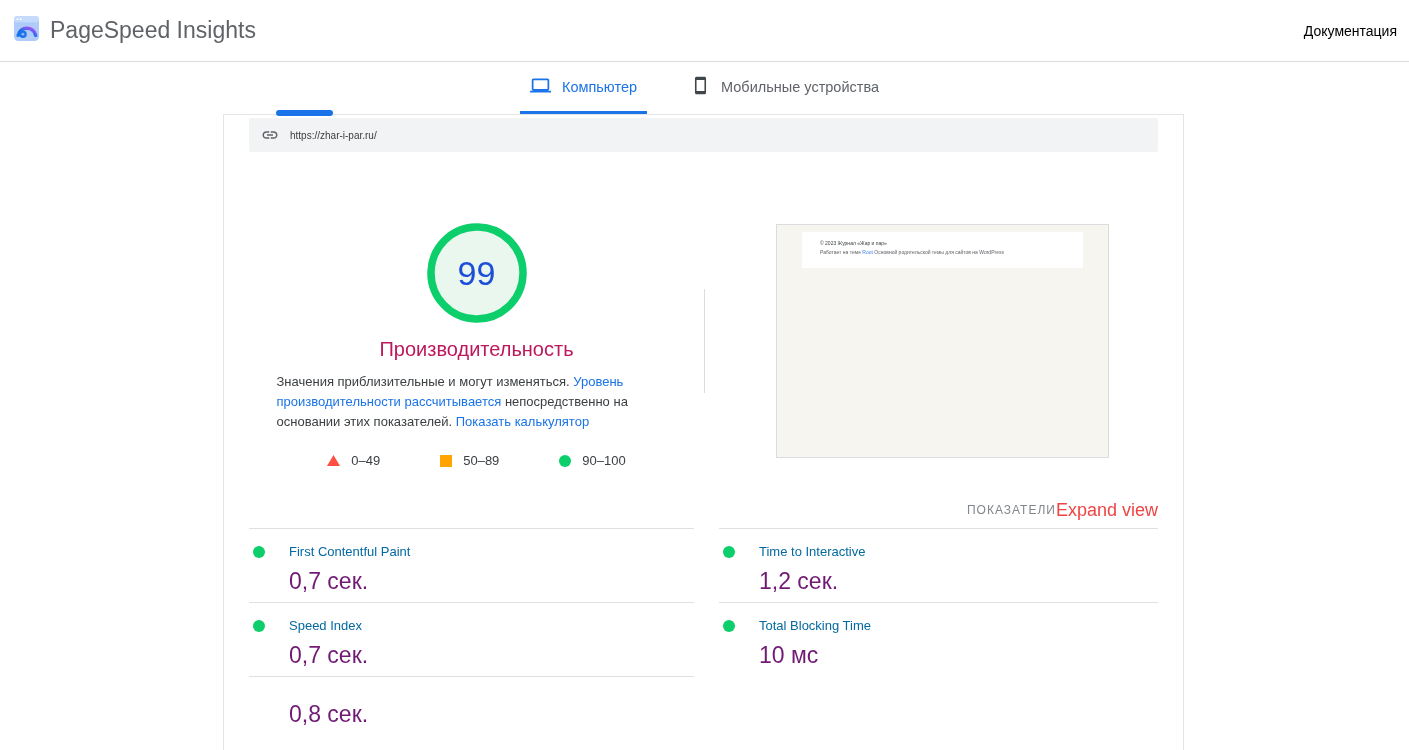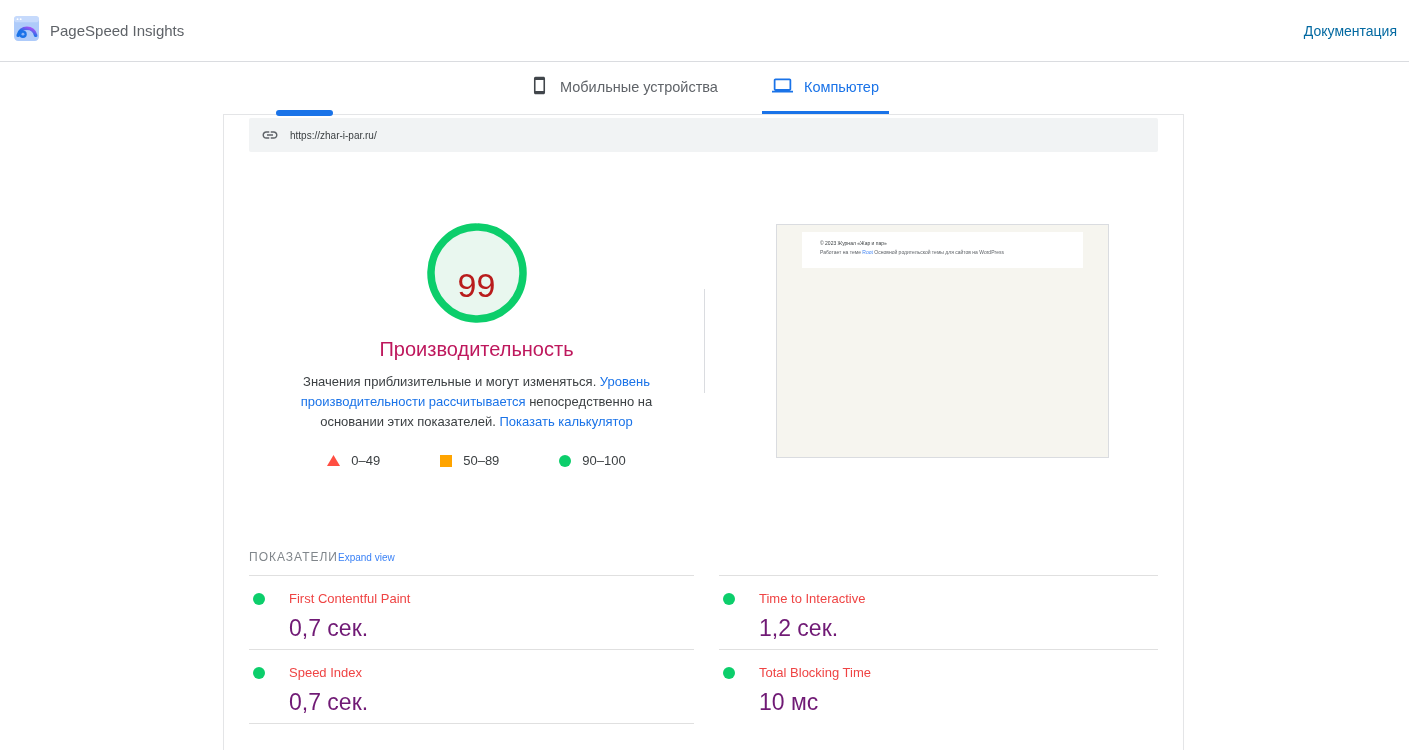--- a/index.html
+++ b/index.html
@@ -3,22 +3,22 @@
 <meta charset="utf-8">
 <style>
   * { margin:0; padding:0; box-sizing:border-box; }
   html,body { width:1409px; height:750px; background:#fff; overflow:hidden;
     font-family:"Liberation Sans", sans-serif; }
 
   
   .header { height:62px; border-bottom:1px solid #dadce0; display:flex;
     align-items:center; justify-content:space-between; padding:0 12px 0 14px; }
   .brand { display:flex; align-items:center; gap:11px; }
-  .brand-title { font-size:15px; color:#5f6368; }
-  .doc-link { font-size:14px; font-weight:500; color:#0369a1; text-decoration:none; cursor:pointer; }
+  .brand-title { font-size:23px; color:#5f6368; }
+  .doc-link { font-size:14px; font-weight:500; color:#000000; text-decoration:none; cursor:pointer; }
 
   
   .tabs { height:52px; display:flex; justify-content:center; gap:34px; }
   .tab { display:flex; align-items:center; gap:11px; padding:0 10px; cursor:pointer;
     font-size:14.5px; font-weight:500; color:#5f6368; border-bottom:3px solid transparent; }
   .tab.active { color:#1a73e8; border-bottom-color:#1a73e8; }
 
   
   .report { position:absolute; left:223px; top:114px; width:961px; height:637px;
     border:1px solid #e4e5e7; border-bottom:none; background:#fff; }
@@ -28,52 +28,52 @@
 
   .url-bar { margin-top:3px; height:34px; background:#f1f3f4; border-radius:2px;
     display:flex; align-items:center; gap:11px; padding:0 12px; }
   .url-text { font-size:10px; color:#3c4043; }
 
   
   .summary { position:relative; height:345px; }
   .left-half { position:absolute; left:0; top:0; width:455px; }
   .gauge-wrap { position:relative; width:100px; height:100px; margin:71px auto 0; }
   .gauge-wrap svg { display:block; }
-  .score-num { position:absolute; left:0; top:12px; width:100px; height:100px;
+  .score-num { position:absolute; left:0; top:0; width:100px; height:100px;
     display:flex; align-items:center; justify-content:center;
-    font-size:34px; color:#b91c1c; }
+    font-size:34px; color:#1d4ed8; }
   .score-title { text-align:center; margin-top:15px; font-size:20px; color:#be185d; }
   .score-desc { width:400px; margin:11px auto 0; font-size:13px; line-height:20px;
-    text-align:center; color:#3c4043; }
+    color:#3c4043; }
   .score-desc .lnk { color:#1a73e8; cursor:pointer; }
   .legend { display:flex; justify-content:center; align-items:center; gap:60px;
     margin-top:21px; font-size:13px; color:#3c4043; }
   .legend-item { display:flex; align-items:center; gap:11px; }
   .lg-square { width:12px; height:12px; background:#ffa400; }
   .lg-circle { width:12px; height:12px; border-radius:50%; background:#0cce6b; }
 
   .v-divider { position:absolute; left:455px; top:137px; width:1px; height:104px; background:#dadce0; }
 
   .thumb { position:absolute; left:527px; top:72px; width:333px; height:234px;
     border:1px solid #dadce0; background:#f6f5ef; }
   .thumb-band { margin:7px 25px 0 25px; height:36px; background:#fff; padding:8px 0 0 18px; }
   .thumb-line1 { font-size:5px; color:#3c4043; }
   .thumb-line2 { font-size:5px; color:#5f6368; margin-top:3px; }
   .thumb-line2 .lnk { color:#4285f4; }
 
   
-  .metrics-head { display:flex; justify-content:flex-start; align-items:center;
-    height:26px;margin-top:47px; }
+  .metrics-head { display:flex; justify-content:flex-end; align-items:center;
+    height:26px; }
   .metrics-title { font-size:12px; letter-spacing:1px; color:#80868b; }
-  .expand-btn { font-size:10px; color:#3b82f6; cursor:pointer; }
+  .expand-btn { font-size:18px; color:#ef4444; cursor:pointer; }
   .metrics-grid { display:grid; grid-template-columns:445px 439px; column-gap:25px; margin-top:5px; }
   .metric { border-top:1px solid #e0e0e0; height:74px; padding:15px 0 0 4px; }
   .metric-head { display:flex; align-items:center; gap:24px; }
   .metric-dot { width:12px; height:12px; border-radius:50%; background:#0cce6b; flex:none; }
-  .metric-name { font-size:13px; color:#ef4444; }
+  .metric-name { font-size:13px; color:#0369a1; }
   .metric-value { margin:9px 0 0 36px; font-size:23px; color:#701a75; }
 </style>
 </head>
 <body>
 
 <div class="header">
   <div class="brand">
     <span>
       <svg width="25" height="25" viewBox="0 0 24 24">
         <defs>
@@ -90,35 +90,35 @@
         <circle cx="8.6" cy="17.4" r="3.6" fill="#1a73e8"></circle>
         <circle cx="8.6" cy="17.4" r="1.4" fill="#8ab4f8"></circle>
       </svg>
     </span>
     <span class="brand-title">PageSpeed Insights</span>
   </div>
   <a class="doc-link">Документация</a>
 </div>
 
 <div class="tabs">
+  <div class="tab active">
+    <span>
+      <svg width="21" height="21" viewBox="0 0 24 24" fill="#1a73e8">
+        <path d="M20 18c1.1 0 1.99-.9 1.99-2L22 6c0-1.1-.9-2-2-2H4c-1.1 0-2 .9-2 2v10c0 1.1.9 2 2 2H0v2h24v-2h-4zM4 6h16v10H4V6z"></path>
+      </svg>
+    </span>
+    <span>Компьютер</span>
+  </div>
   <div class="tab">
     <span>
       <svg width="19" height="19" viewBox="0 0 24 24" fill="#41464b">
         <path d="M17 1.01L7 1c-1.1 0-2 .9-2 2v18c0 1.1.9 2 2 2h10c1.1 0 2-.9 2-2V3c0-1.1-.9-1.99-2-1.99zM17 19H7V5h10v14z"></path>
       </svg>
     </span>
     <span>Мобильные устройства</span>
-  </div>
-  <div class="tab active">
-    <span>
-      <svg width="21" height="21" viewBox="0 0 24 24" fill="#1a73e8">
-        <path d="M20 18c1.1 0 1.99-.9 1.99-2L22 6c0-1.1-.9-2-2-2H4c-1.1 0-2 .9-2 2v10c0 1.1.9 2 2 2H0v2h24v-2h-4zM4 6h16v10H4V6z"></path>
-      </svg>
-    </span>
-    <span>Компьютер</span>
   </div>
 </div>
 
 <div class="report">
   <div class="cat-indicator"></div>
 
   <div class="report-inner">
 
     <div class="url-bar">
       <span style="display:flex;">

